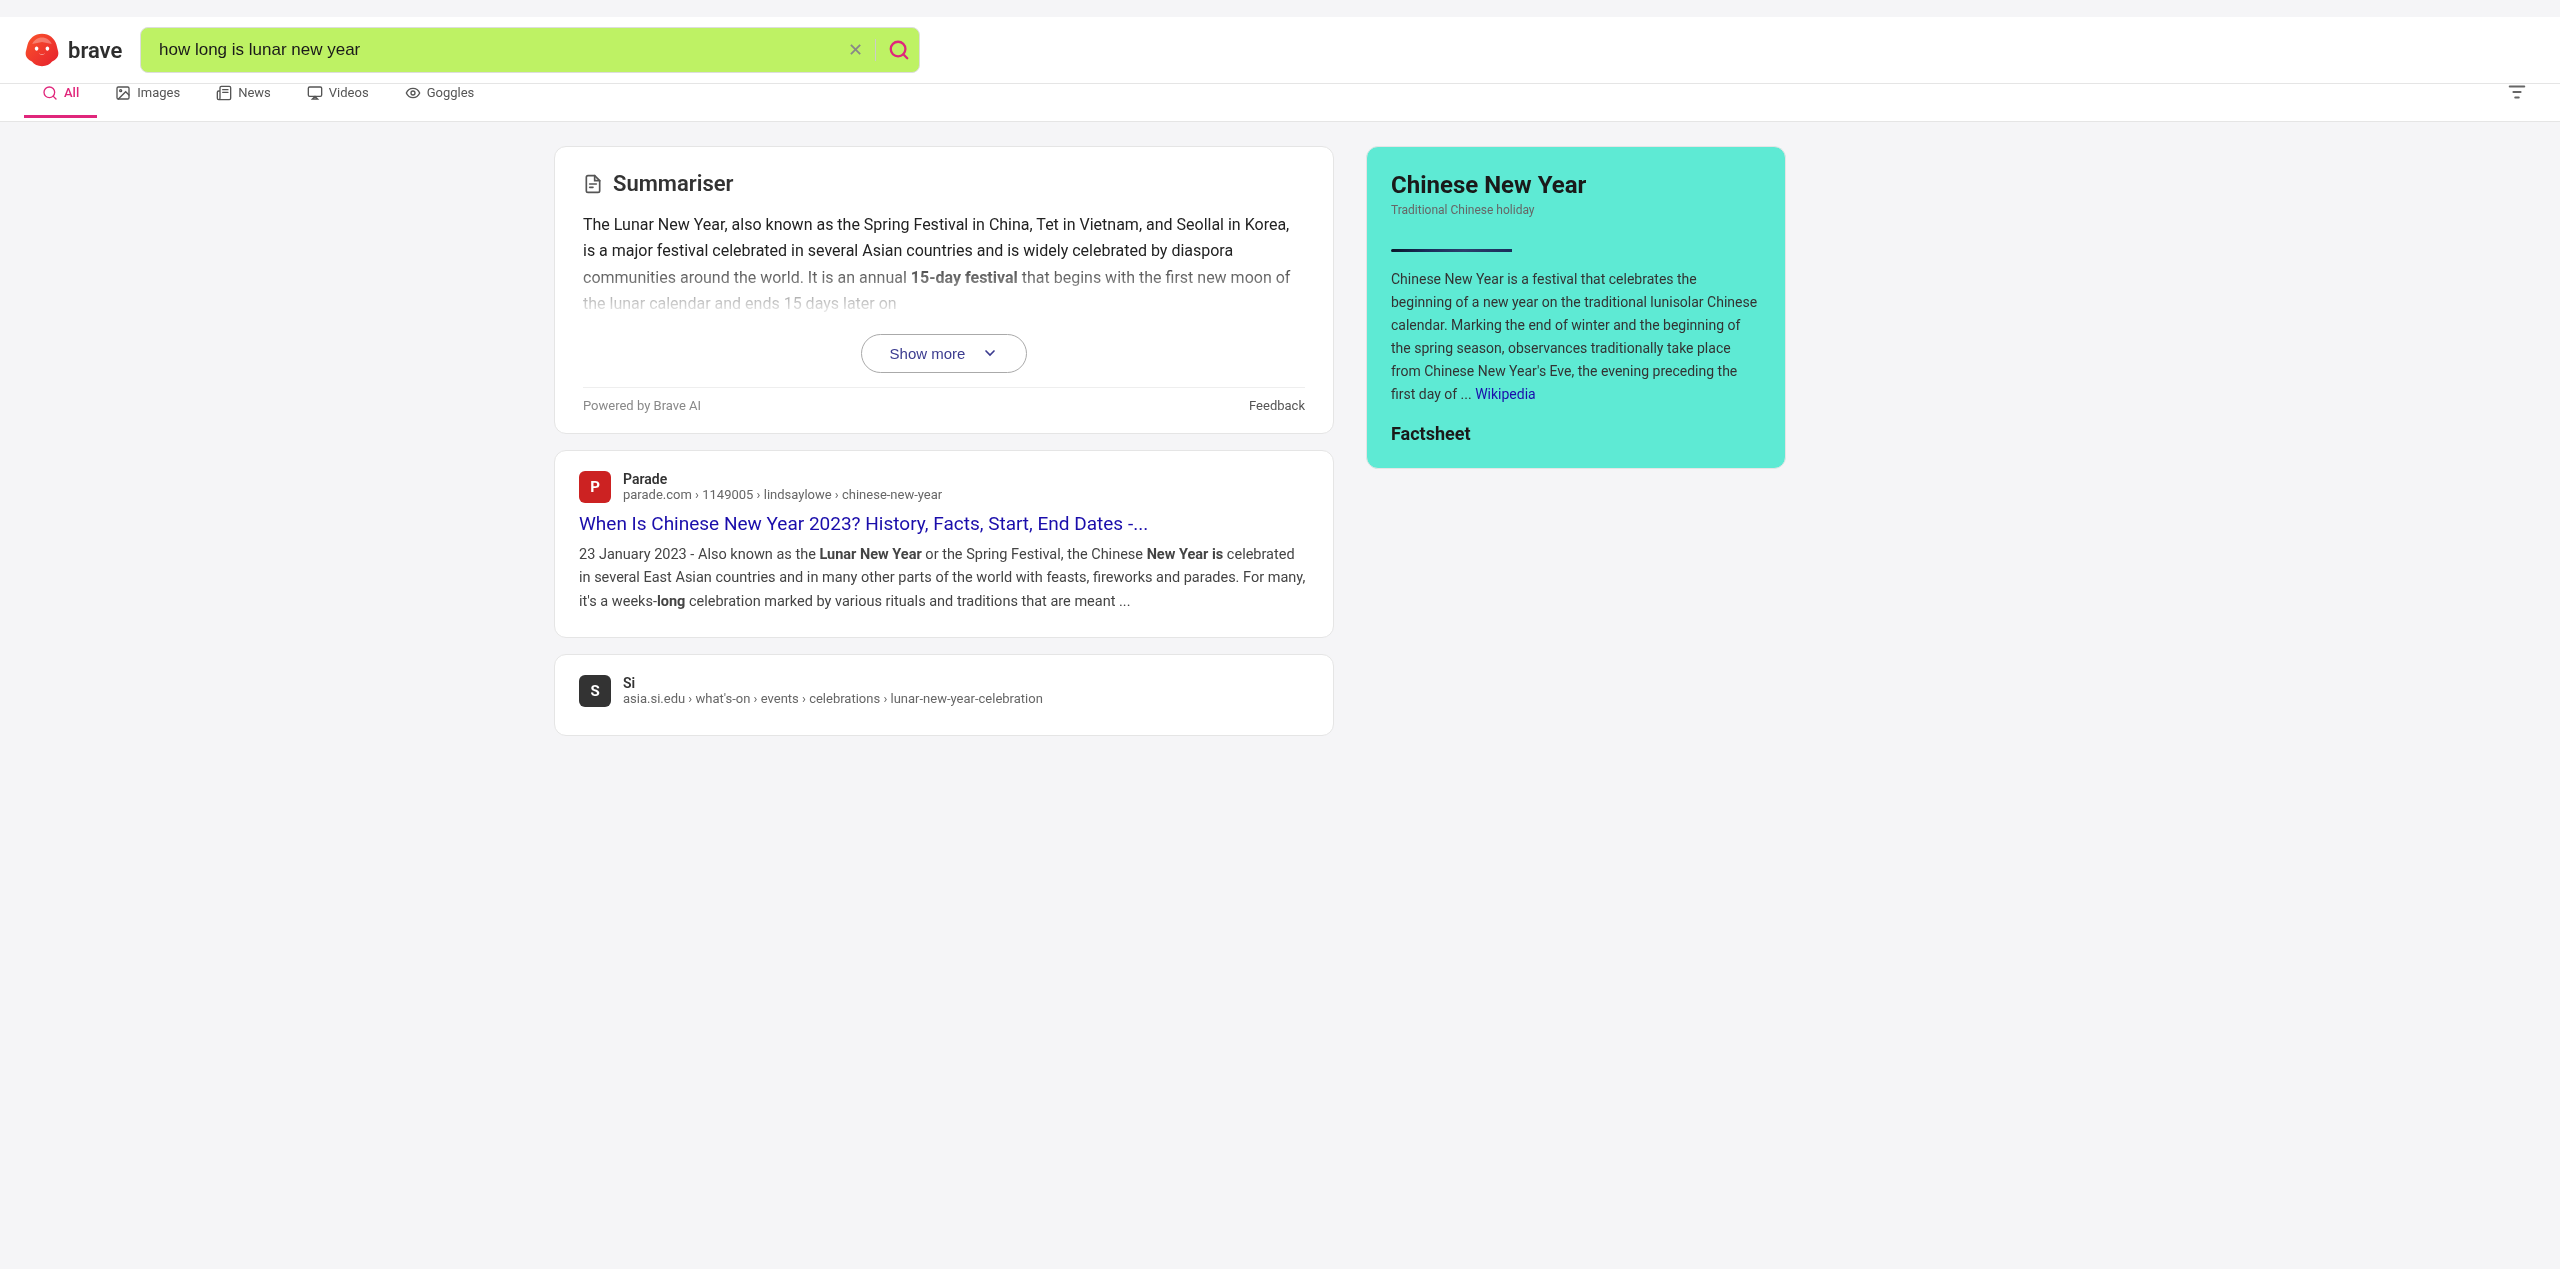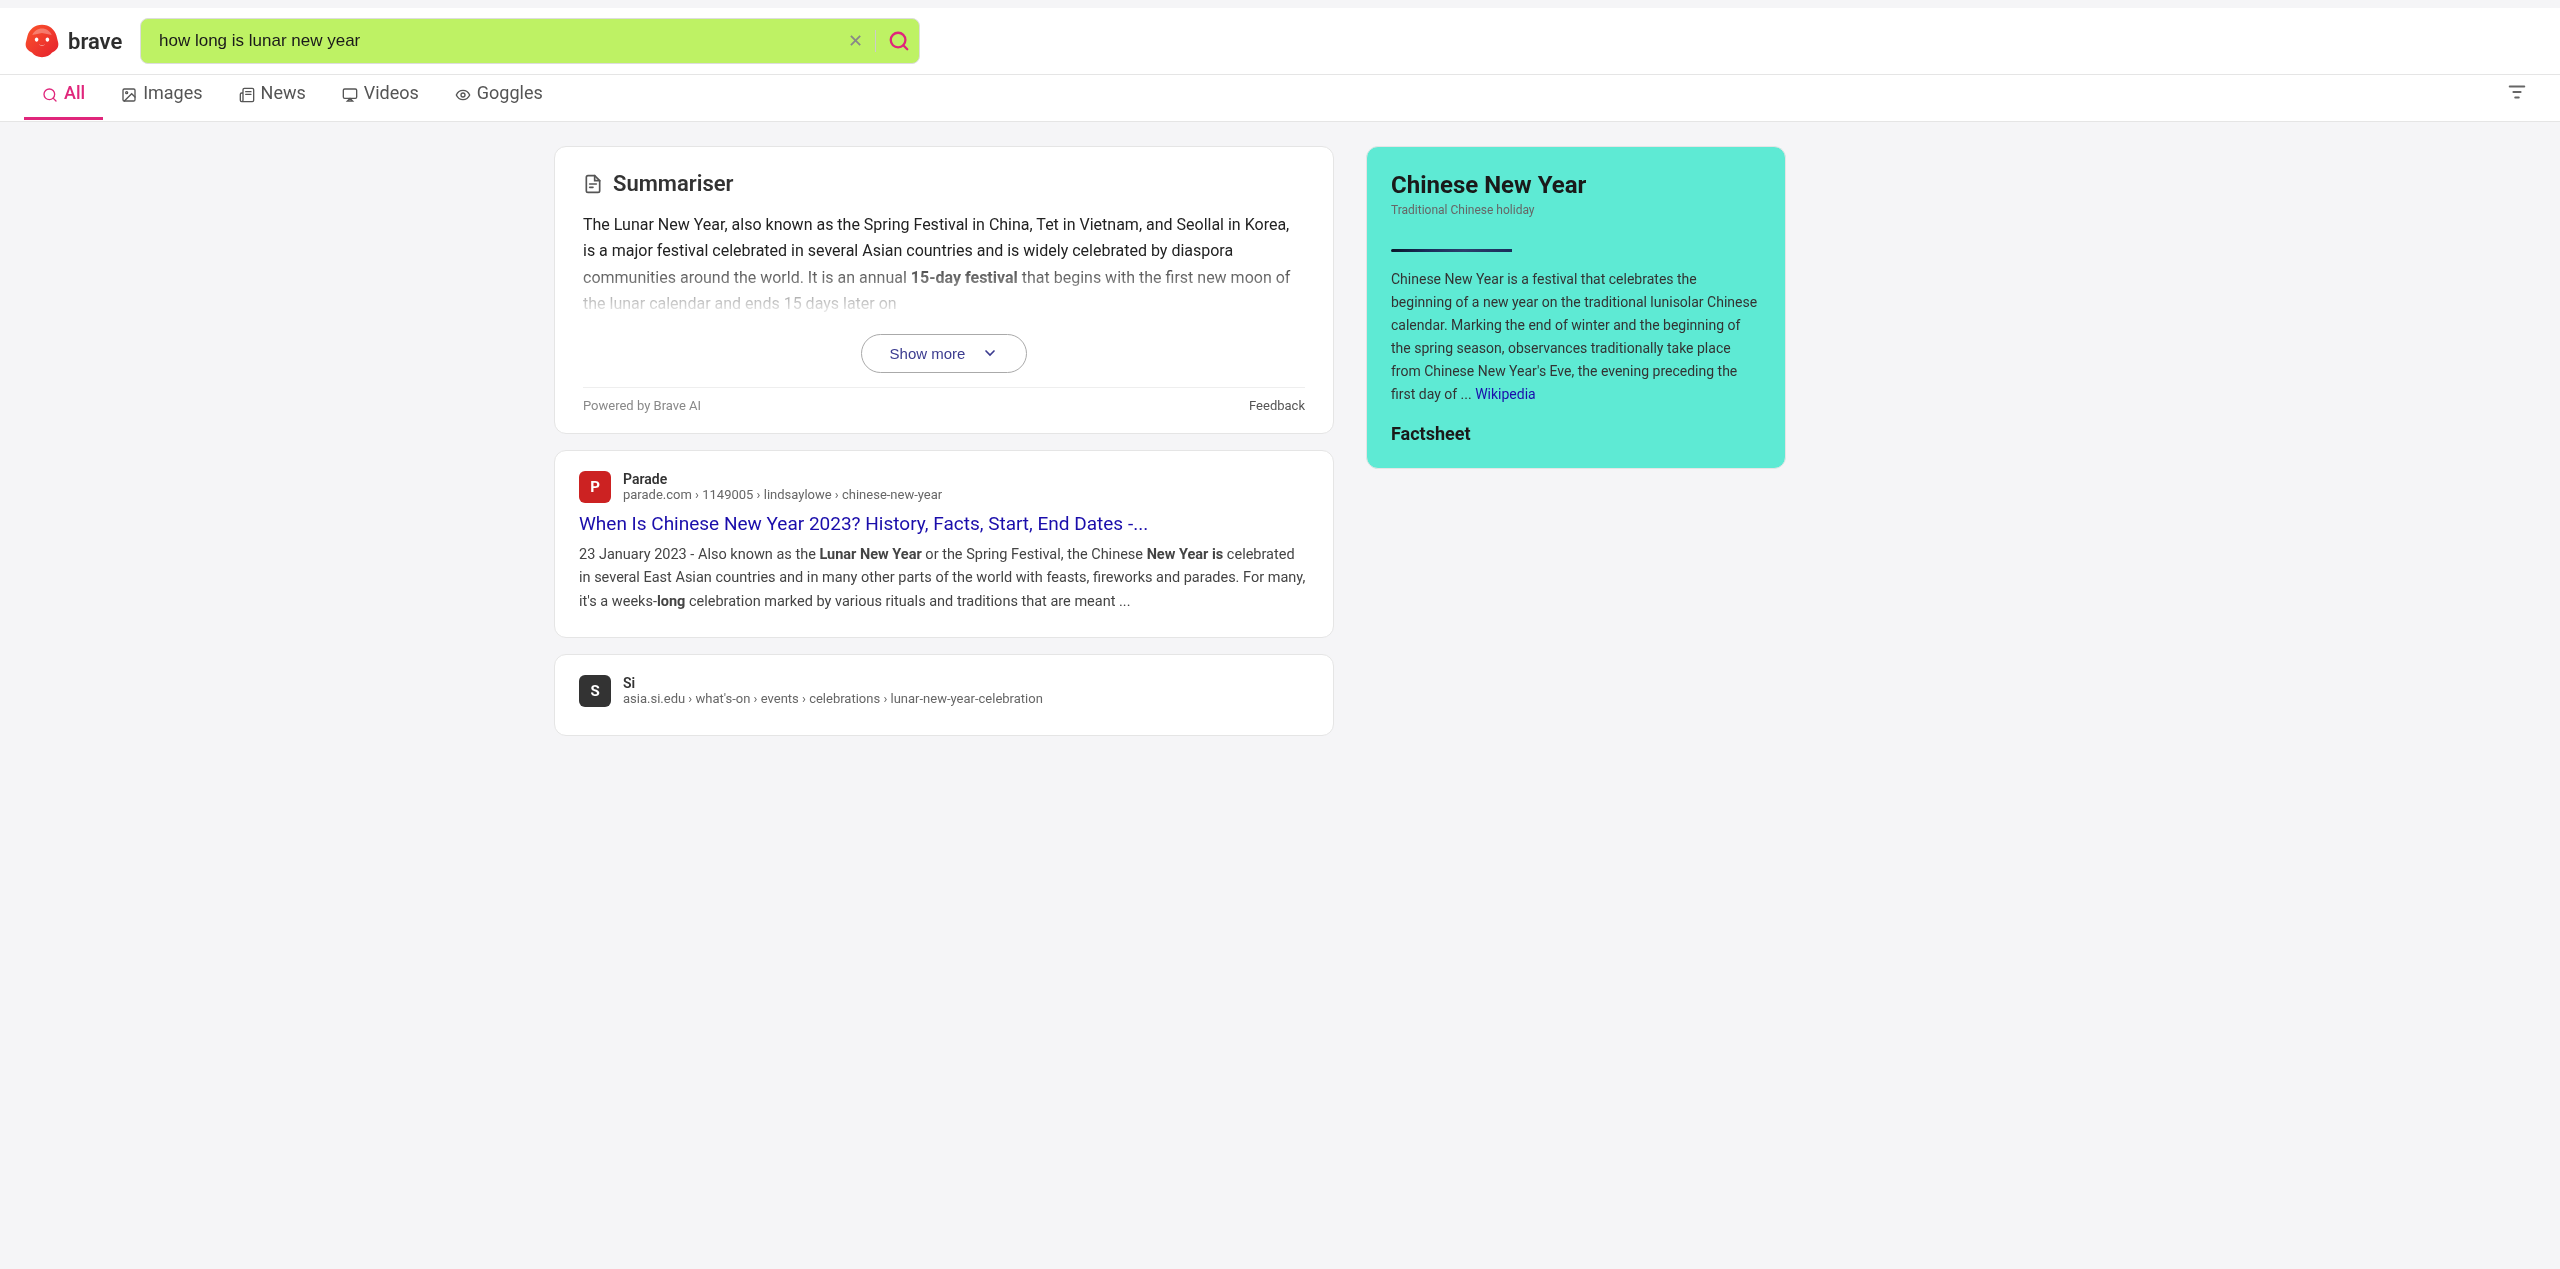--- a/index.html
+++ b/index.html
@@ -11,21 +11,21 @@
     }
     
     .header {
       background: #fff;
       border-bottom: 1px solid #e5e5e5;
       padding: 10px 24px;
       display: flex;
       align-items: center;
       gap: 16px;
       position: sticky;
-      top: 8px;
+      top: 17px;
       z-index: 100;
     }
     .logo-area {
       display: flex;
       align-items: center;
       gap: 8px;
       min-width: 100px;
     }
     .brave-lion {
       width: 36px;
@@ -85,24 +85,24 @@
     .nav-tabs {
       background: #fff;
       border-bottom: 1px solid #e5e5e5;
       padding: 0 24px;
       display: flex;
       align-items: center;
       gap: 0;
     }
     .nav-tab {
       display: flex;
-      align-items: flex-end;
+      align-items: flex-start;
       gap: 6px;
       padding: 14px 18px;
-      font-size: 18px;
+      font-size: 13px;
       color: #555;
       cursor: pointer;
       border-bottom: 3px solid transparent;
       text-decoration: none;
       white-space: nowrap;
     }
     .nav-tab.active {
       color: #e0267b;
       border-bottom-color: #e0267b;
       font-weight: 500;

